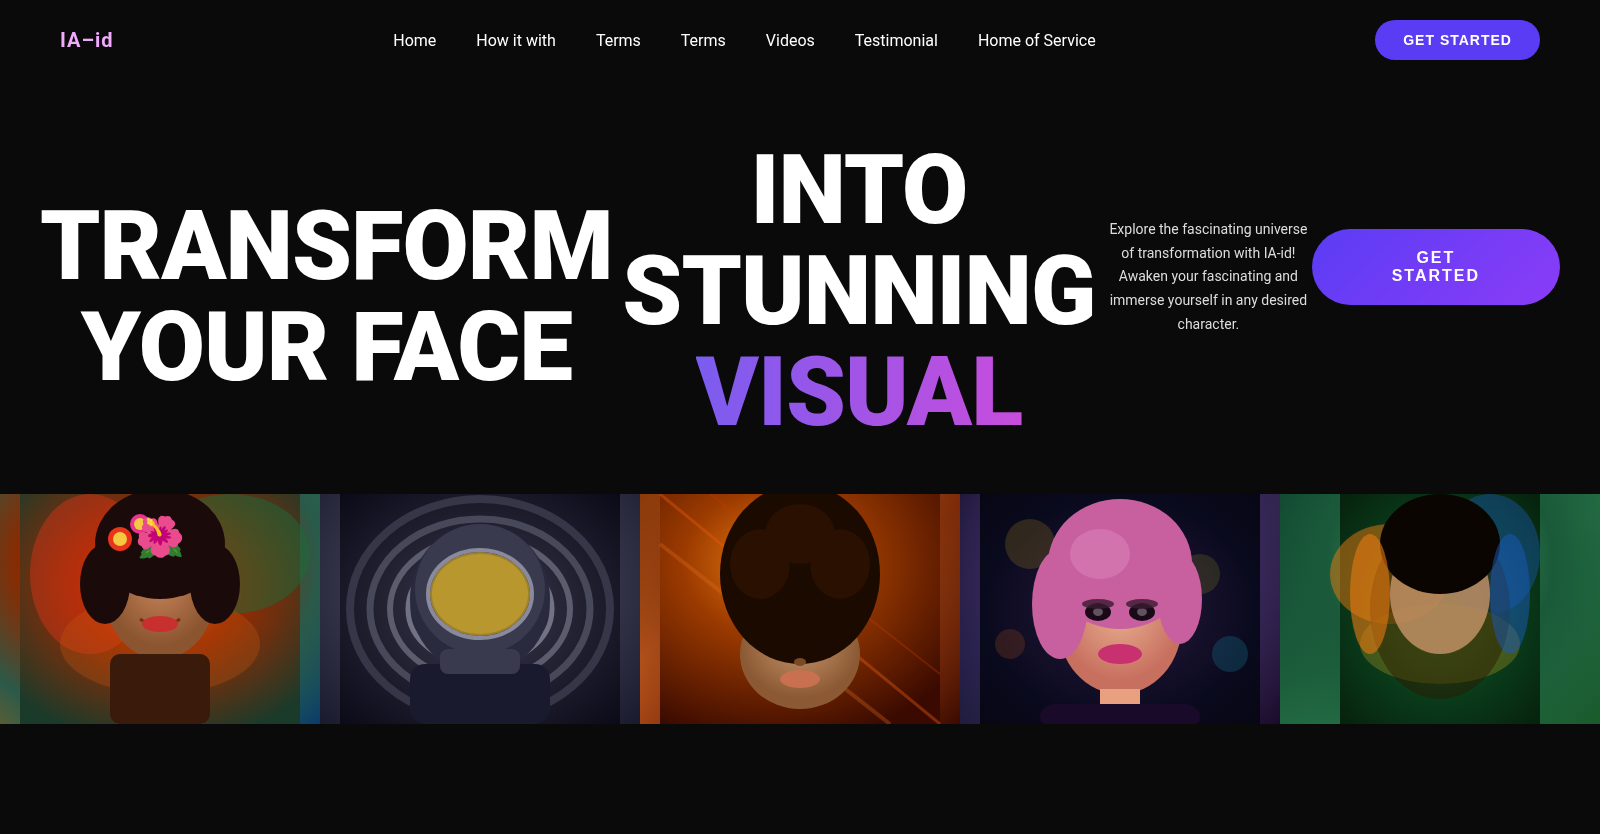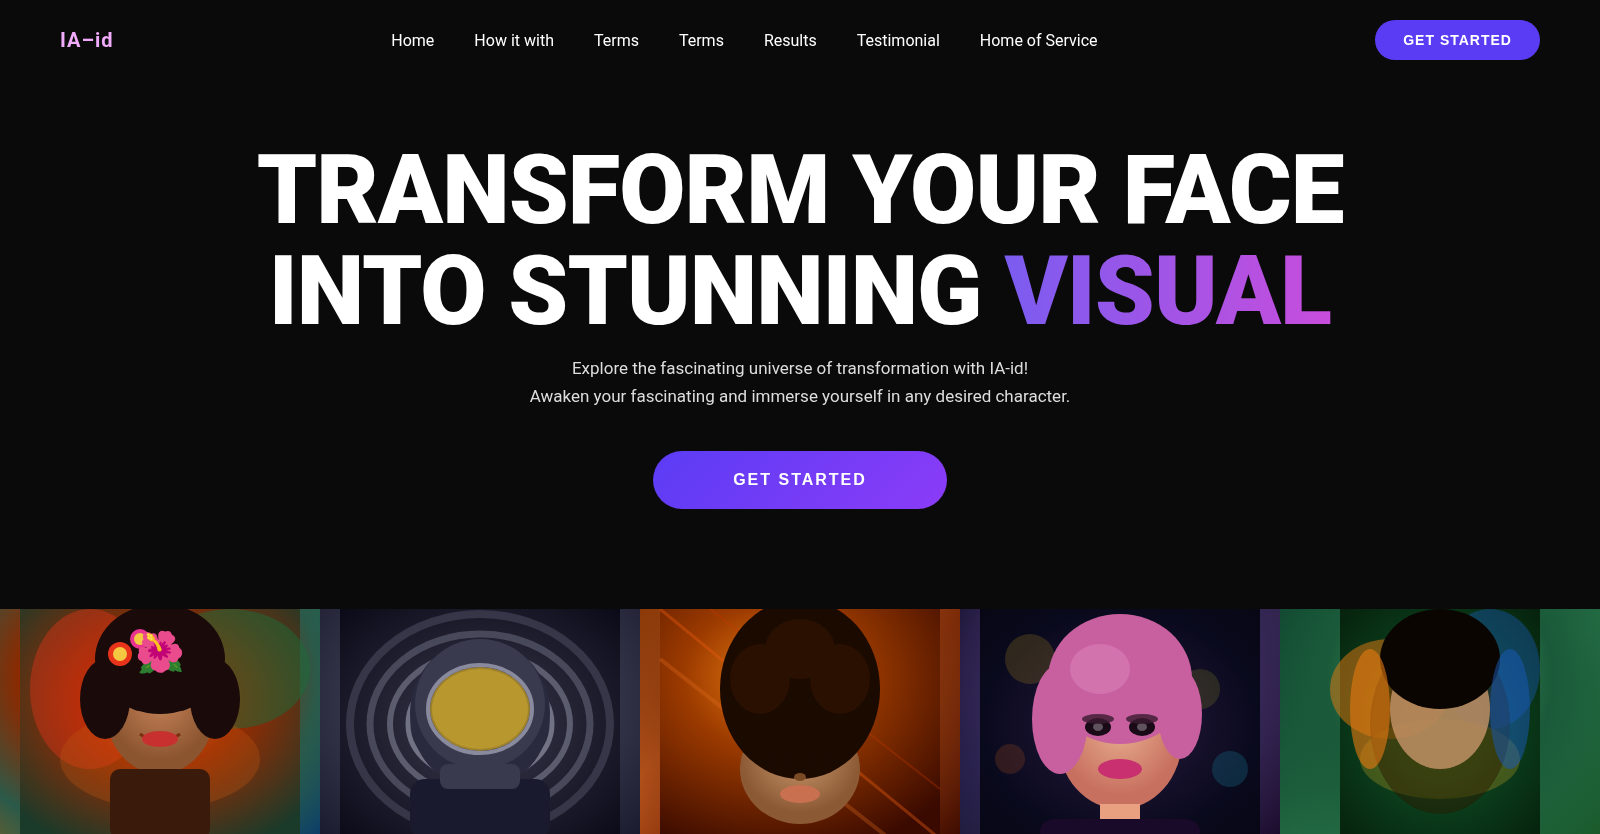--- a/index.html
+++ b/index.html
@@ -58,21 +58,20 @@
       font-size: 14px;
       font-weight: 700;
       letter-spacing: 1px;
       cursor: pointer;
       text-transform: uppercase;
     }
 
     
     .hero {
       display: flex;
-      flex-direction: column;
       align-items: center;
       text-align: center;
       padding: 60px 40px 40px;
       justify-content: flex-end;
     }
 
     .hero-title {
       font-size: 96px;
       font-weight: 900;
       line-height: 1.05;
@@ -91,21 +90,21 @@
     }
 
     .highlight {
       background: linear-gradient(90deg, #7b5cf0, #c84ddc);
       -webkit-background-clip: text;
       -webkit-text-fill-color: transparent;
       background-clip: text;
     }
 
     .hero-subtitle {
-      font-size: 17px;
+      font-size: 14px;
       font-weight: 400;
       line-height: 1.7;
       color: #dddddd;
       margin-bottom: 40px;
     }
 
     .hero-cta {
       background: linear-gradient(135deg, #5b3cf5, #8b3cf7);
       color: #ffffff;
       border: none;
@@ -204,21 +203,21 @@
 <body>
 
 <nav>
   <div class="nav-logo">IA–id</div>
 
   <div class="nav-links">
     <a class="nav-link">Home</a>
     <a class="nav-link">How it with</a>
     <a class="nav-link">Terms</a>
     <a class="nav-link">Terms</a>
-    <a class="nav-link">Results</a>
+    <a class="nav-link">Videos</a>
     <a class="nav-link">Testimonial</a>
     <a class="nav-link">Home of Service</a>
   </div>
 
   <button class="nav-cta">GET STARTED</button>
 </nav>
 
 <section class="hero">
   <h1 class="hero-title">TRANSFORM YOUR FACE</h1>
   <h1 class="hero-title-line2">

